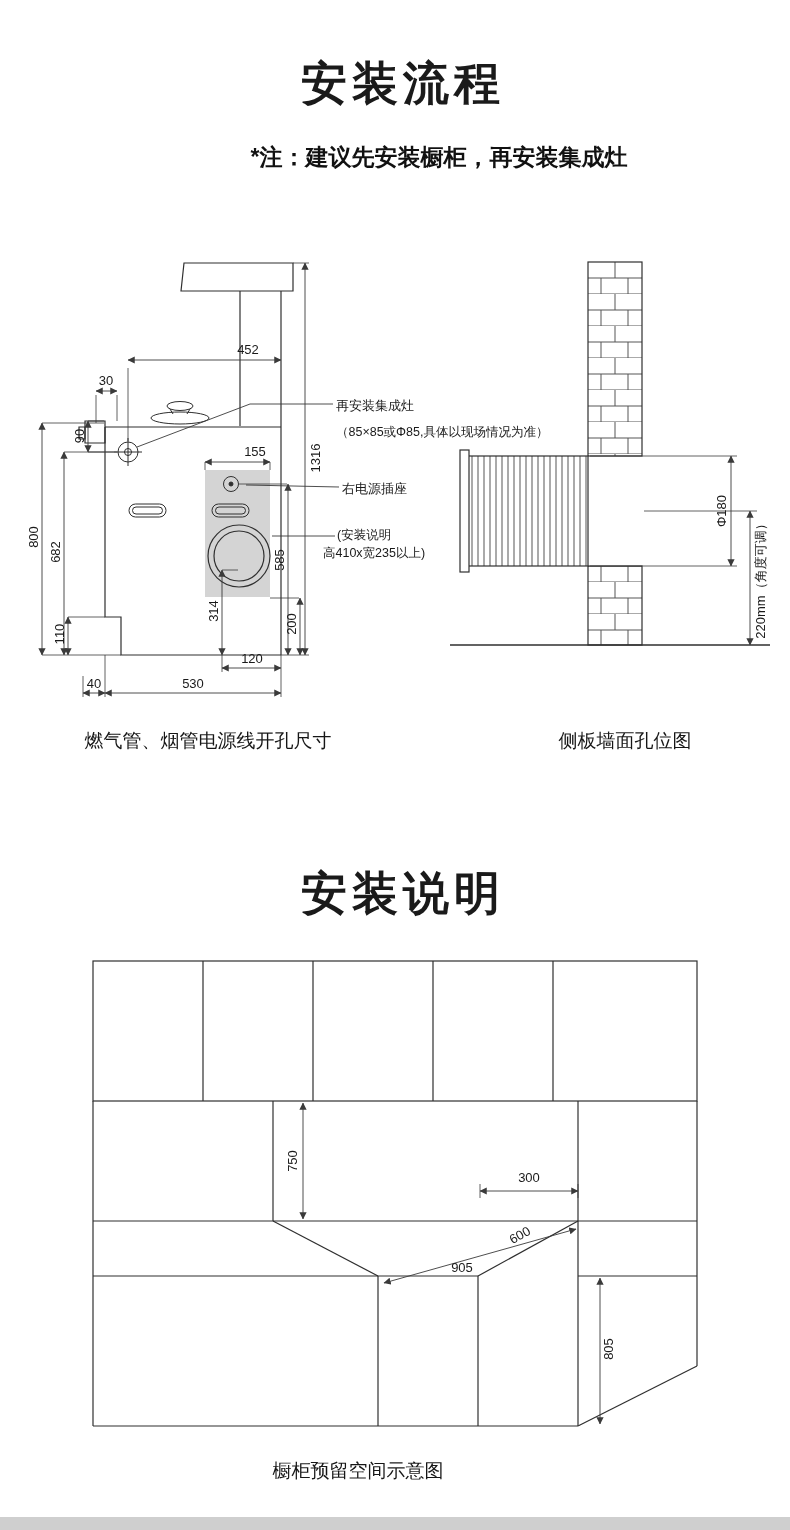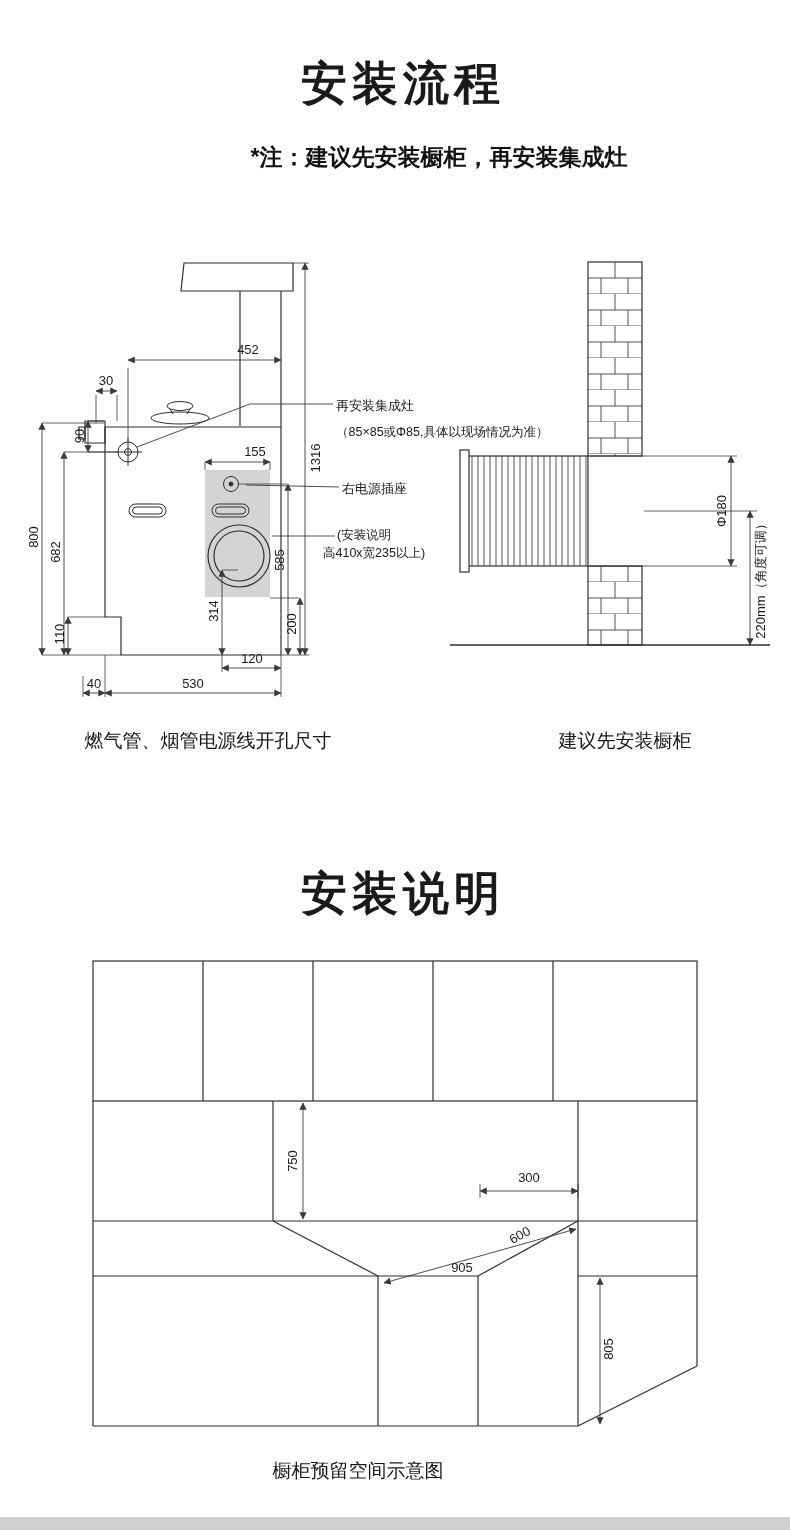--- a/index.html
+++ b/index.html
@@ -179,21 +179,21 @@
       <line x1="731" y1="456" x2="731" y2="566" marker-start="url(#arW)" marker-end="url(#arW)"></line>
       <line x1="750" y1="511" x2="750" y2="645" marker-start="url(#arW)" marker-end="url(#arW)"></line>
     </g>
     <g text-anchor="middle">
       <text x="726" y="511" transform="rotate(-90 726 511)">Φ180</text>
       <text x="765" y="578" transform="rotate(-90 765 578)">220mm（角度可调）</text>
     </g>
   </svg>
 
   <div class="caption caption-left">燃气管、烟管电源线开孔尺寸</div>
-  <div class="caption caption-right">建议先安装橱柜</div>
+  <div class="caption caption-right">侧板墙面孔位图</div>
 
   <h1 class="title title-mid">安装说明</h1>
 
   <svg id="svg-cab" class="dwg" width="620" height="480" viewBox="0 0 620 480">
     <defs>
       <marker id="arC" viewBox="0 0 8 8" refX="7.5" refY="4" markerWidth="8" markerHeight="8" orient="auto-start-reverse">
         <path d="M0,0 L8,4 L0,8 z" fill="#3a3a3a"></path>
       </marker>
     </defs>
     <g transform="translate(4,2)">

